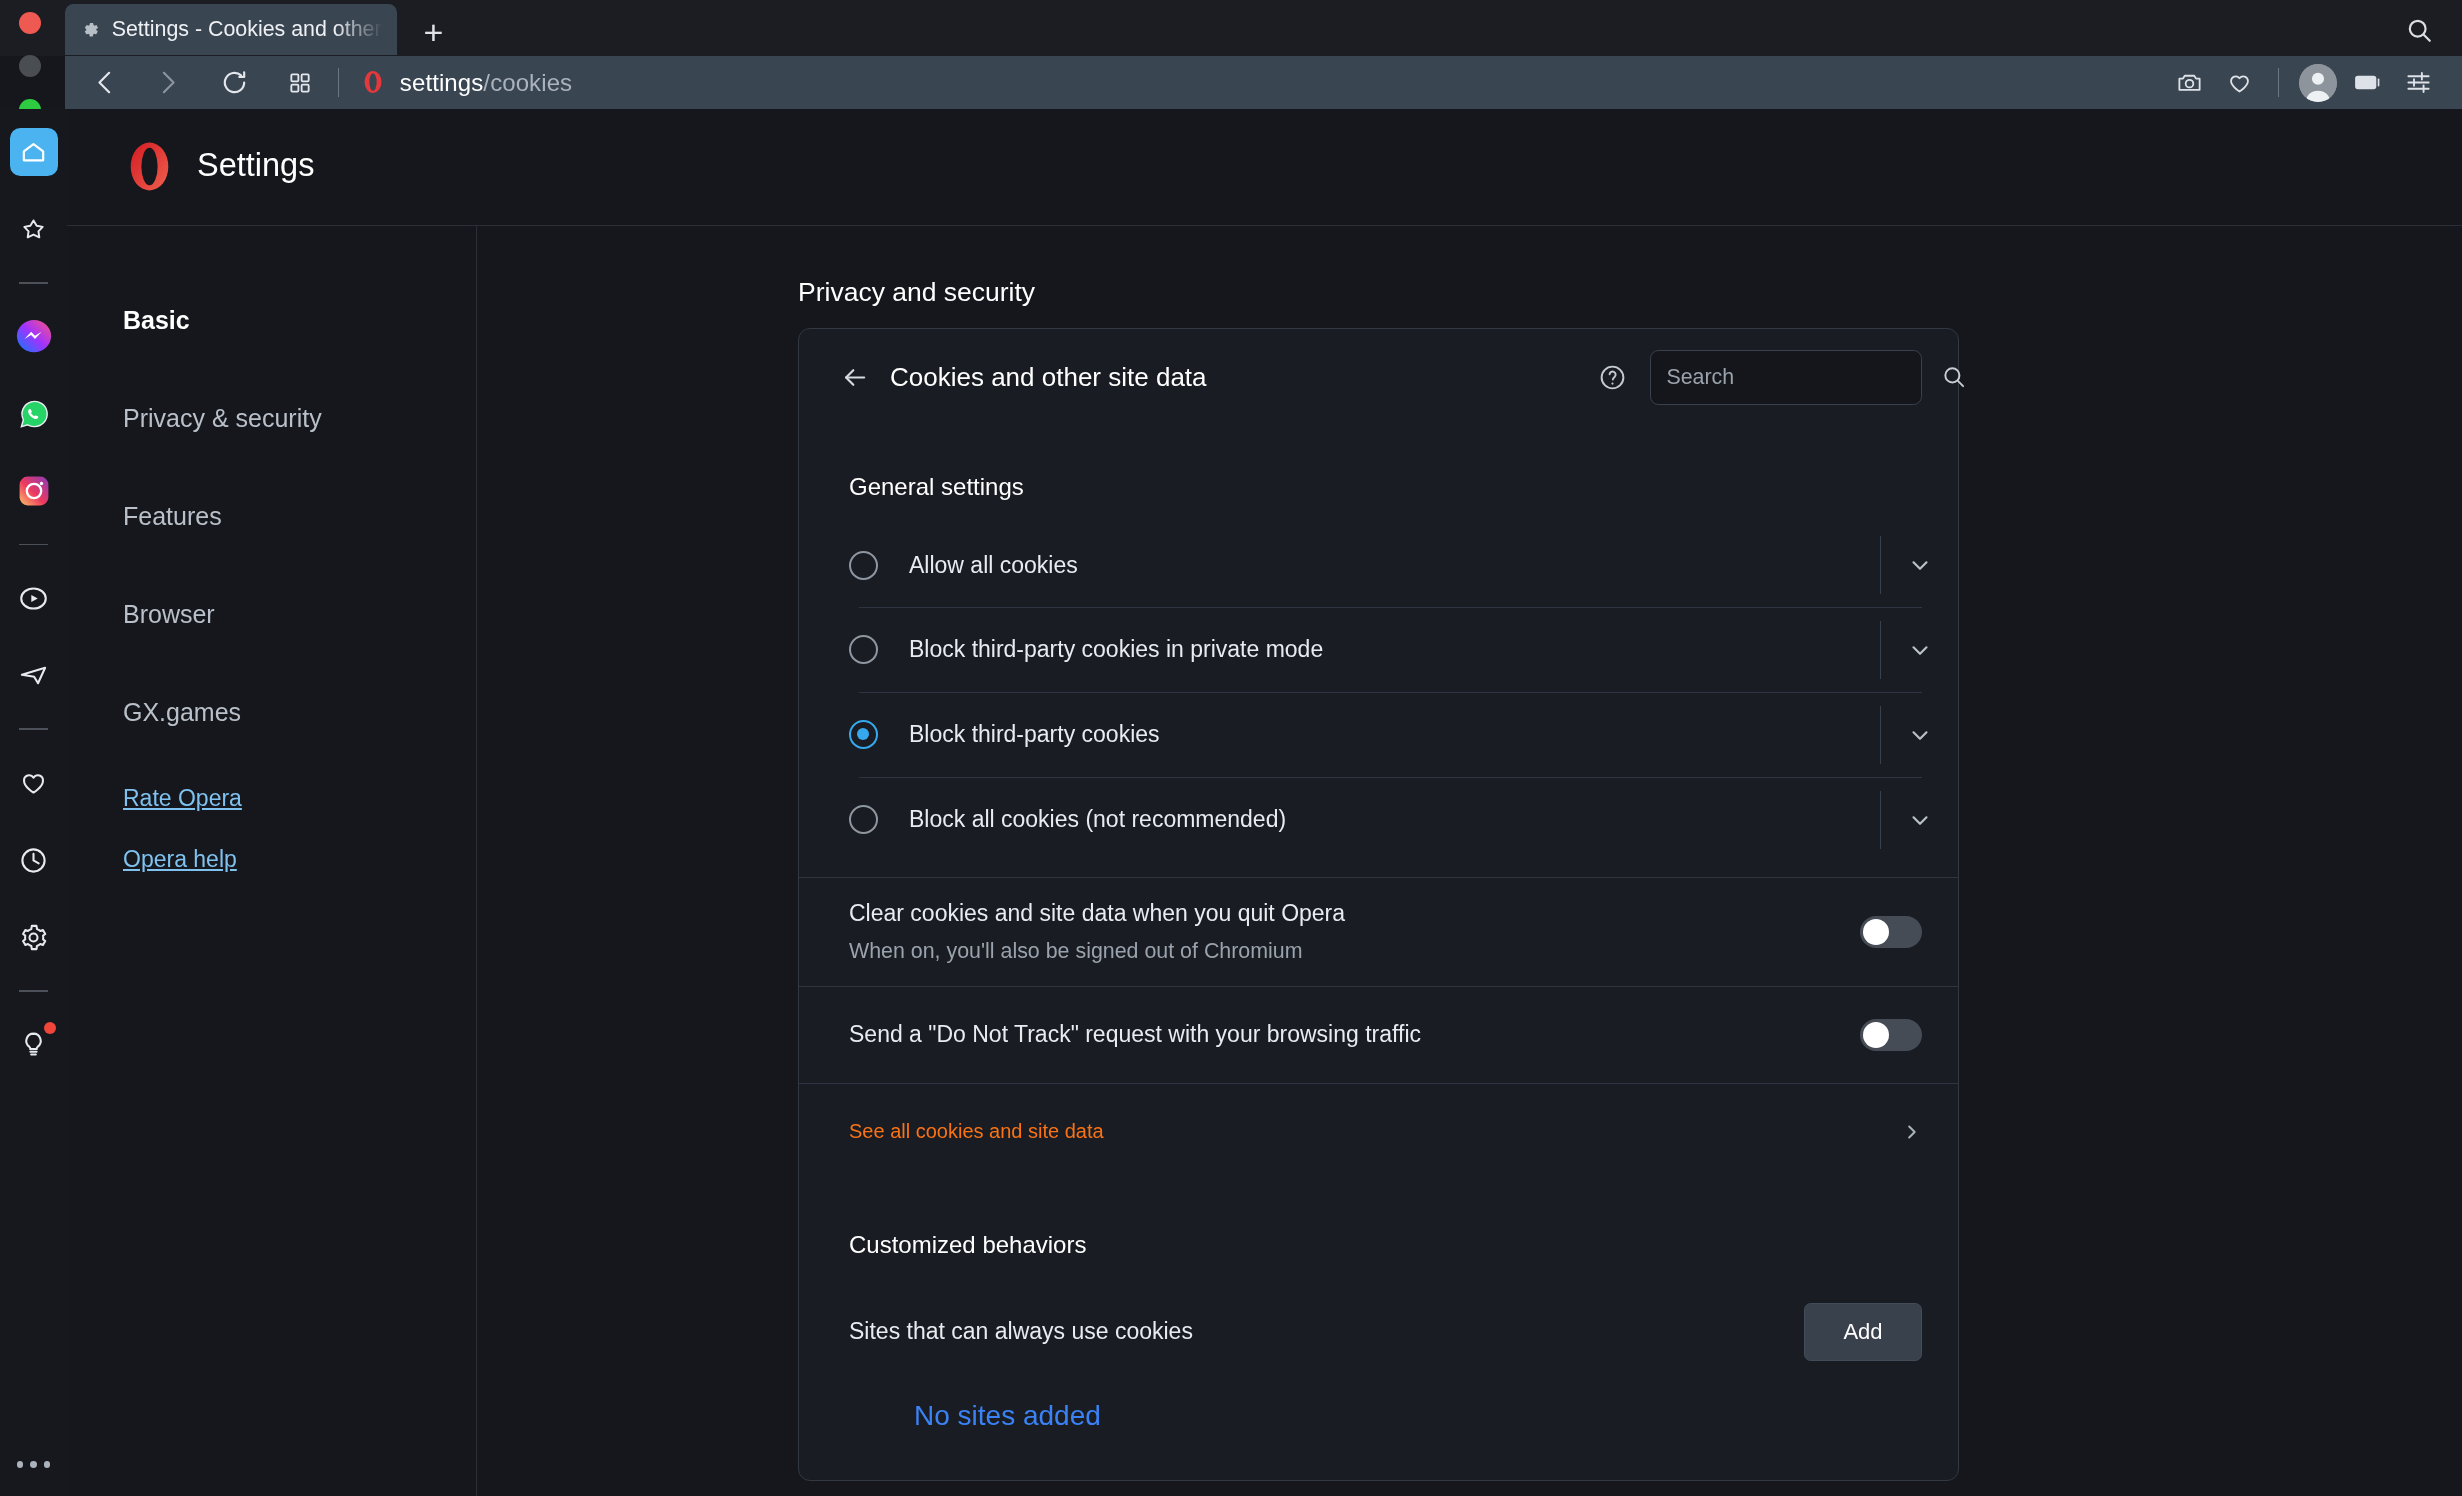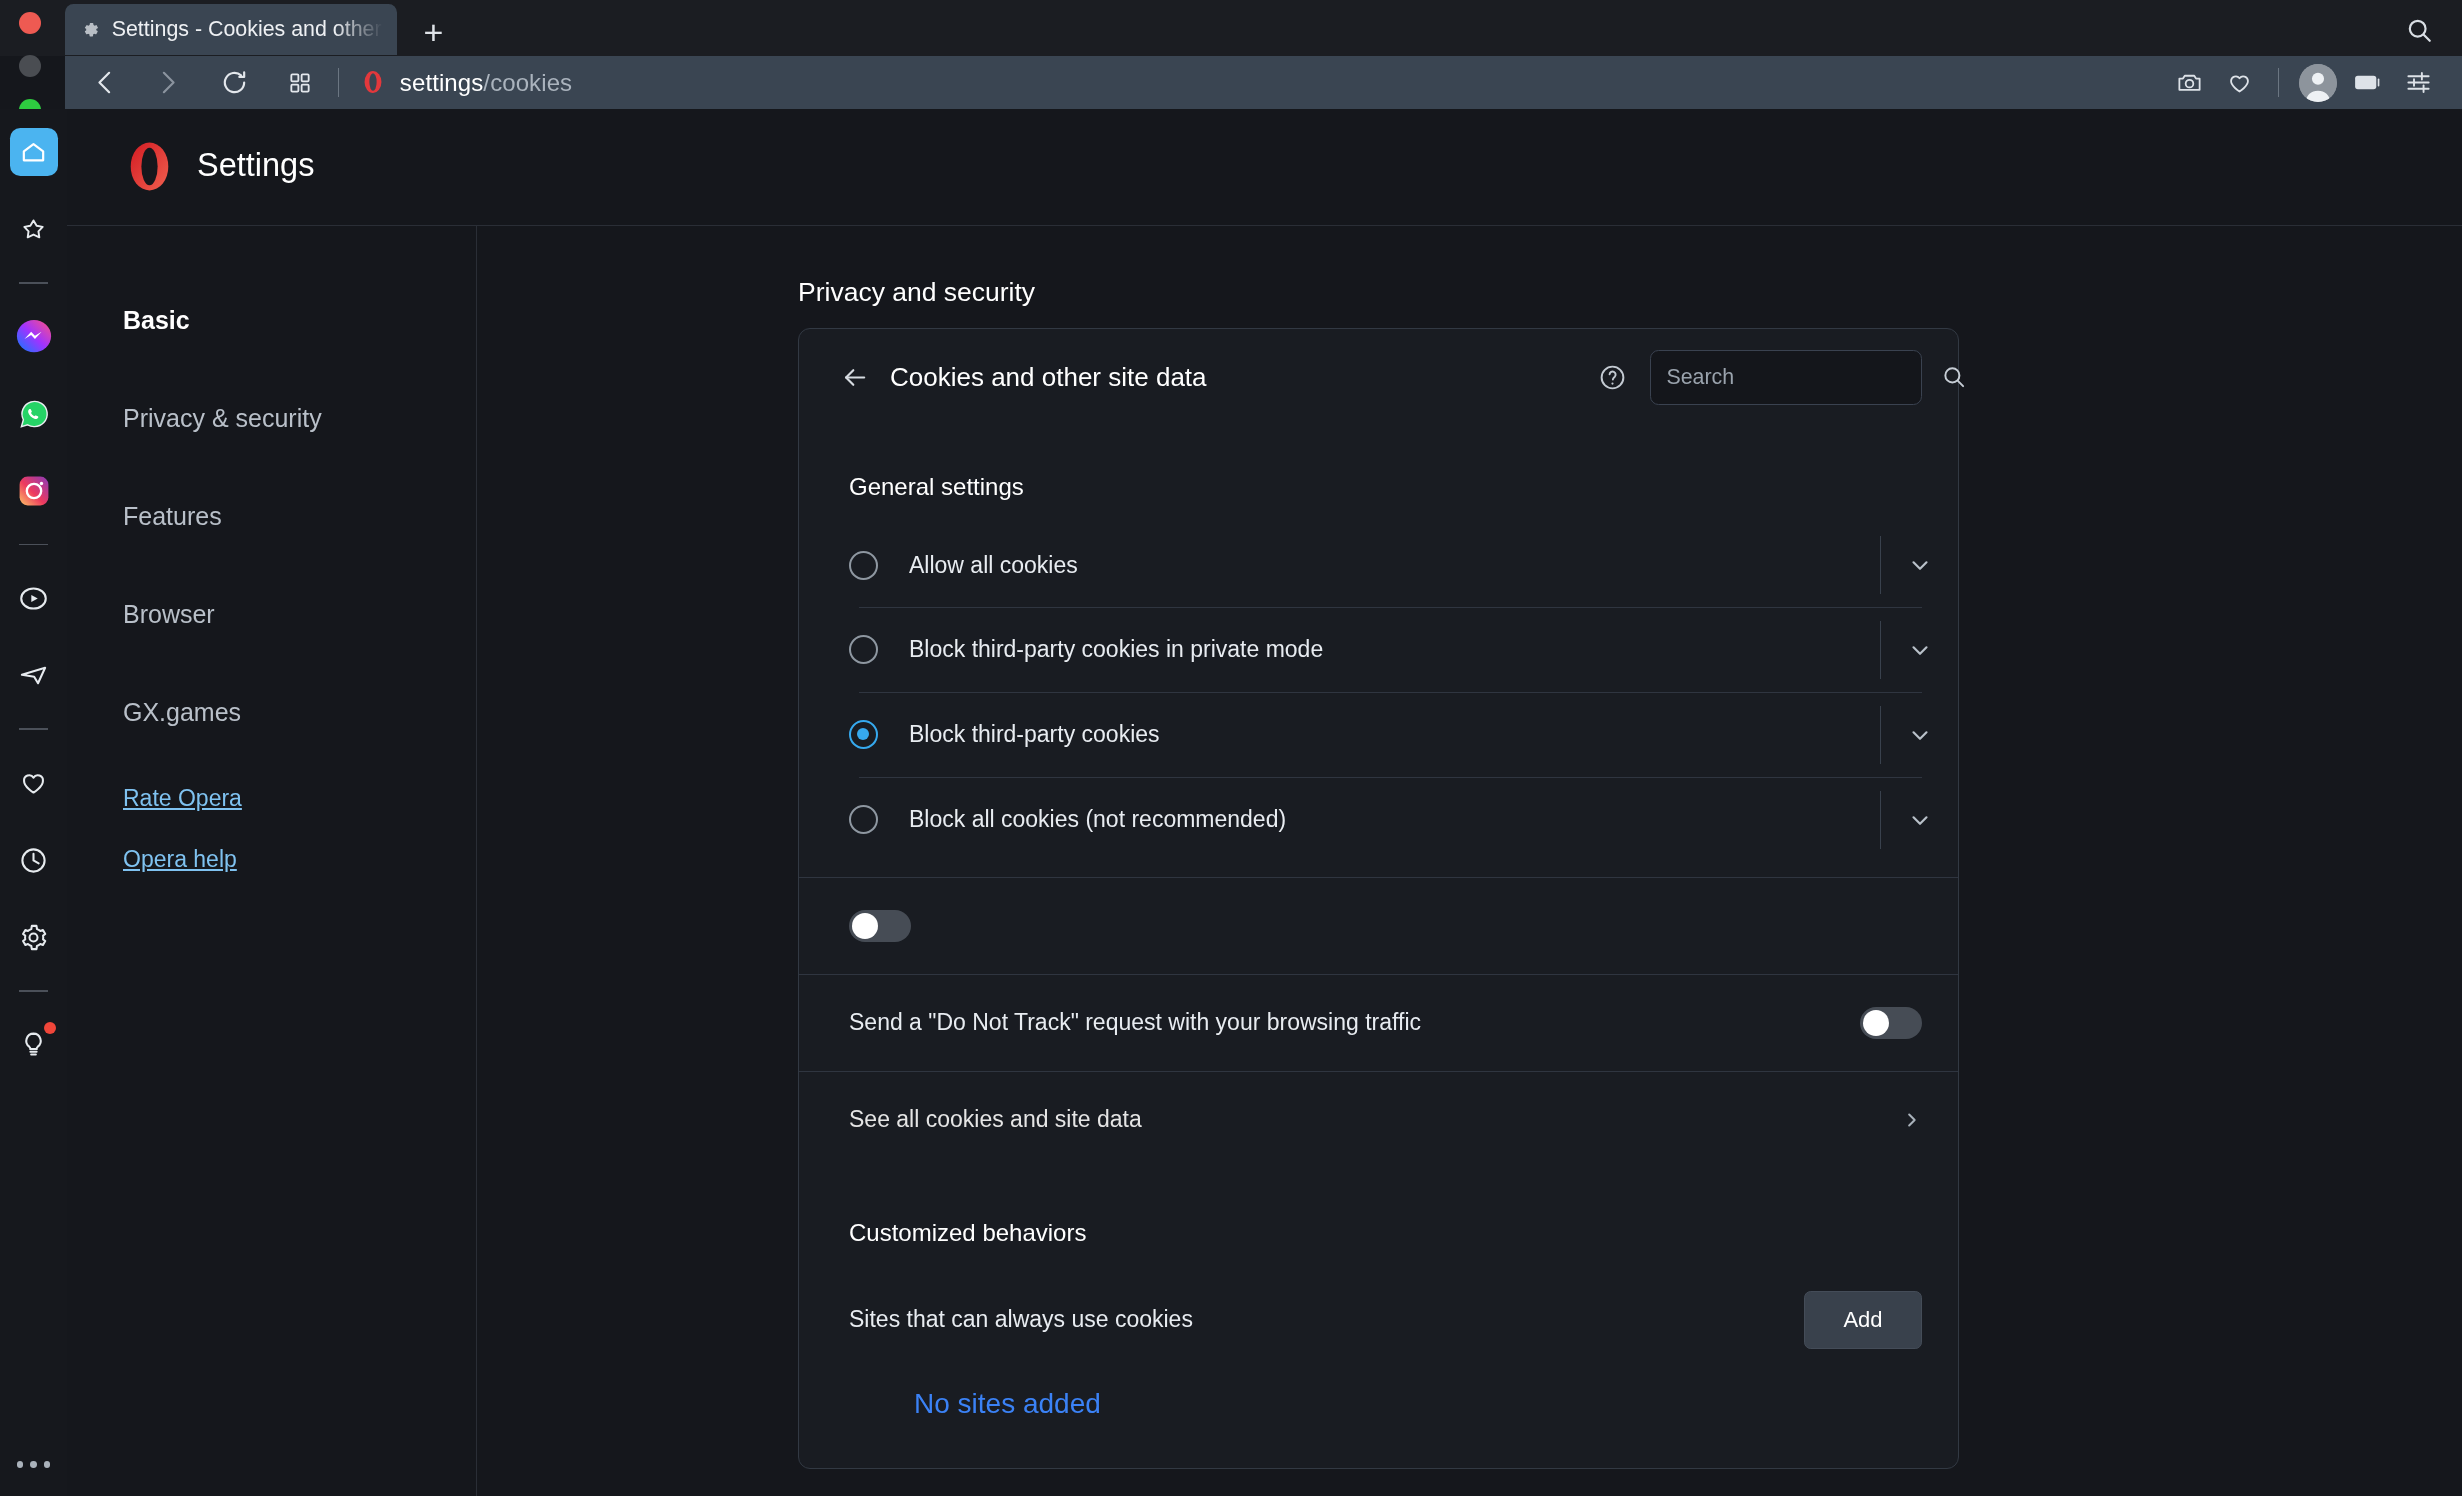--- a/index.html
+++ b/index.html
@@ -177,21 +177,21 @@
     position: relative; flex: 0 0 62px;
   }
   .toggle::after {
     content: ""; position: absolute; left: 3.4px; top: 3.4px; width: 26px; height: 26px;
     border-radius: 50%; background: #ffffff;
   }
 
   .link-row {
     height: 96px; display: flex; align-items: center; padding: 0 36px 0 50px;
   }
-  .link-row-label { font-size: 23px; color: #e5e5e5; }
+  .link-row-label { font-size: 20px; color: #f97316; }
   .right-chev { margin-left: auto; color: #a9b2bb; display: flex; align-items: center; }
 
   .sub-section-title { font-size: 24px; color: #ffffff; padding: 51px 0 0 50px; }
 
   .add-row {
     display: flex; align-items: center; padding: 44px 36px 0 50px;
   }
   .add-row-label { font-size: 23px; color: #e8ecf1; }
   .add-btn {
     margin-left: auto; width: 118px; height: 58px; border-radius: 6.8px;
@@ -525,20 +525,24 @@
                       <polyline points="6,9.5 12,15.5 18,9.5"></polyline>
                     </svg>
                 </span>
               </span>
             </div>
           </div>
 
           <div class="card-split" style="margin-top:15.4px;"></div>
 
           <div class="toggle-row">
+            <div class="toggle-texts">
+              <div class="toggle-title">Clear cookies and site data when you quit Opera</div>
+              <div class="toggle-sub">When on, you'll also be signed out of Chromium</div>
+            </div>
             <span class="toggle"></span>
           </div>
 
           <div class="card-split"></div>
 
           <div class="toggle-row">
             <div class="toggle-texts">
               <div class="toggle-title">Send a "Do Not Track" request with your browsing traffic</div>
             </div>
             <span class="toggle"></span>

